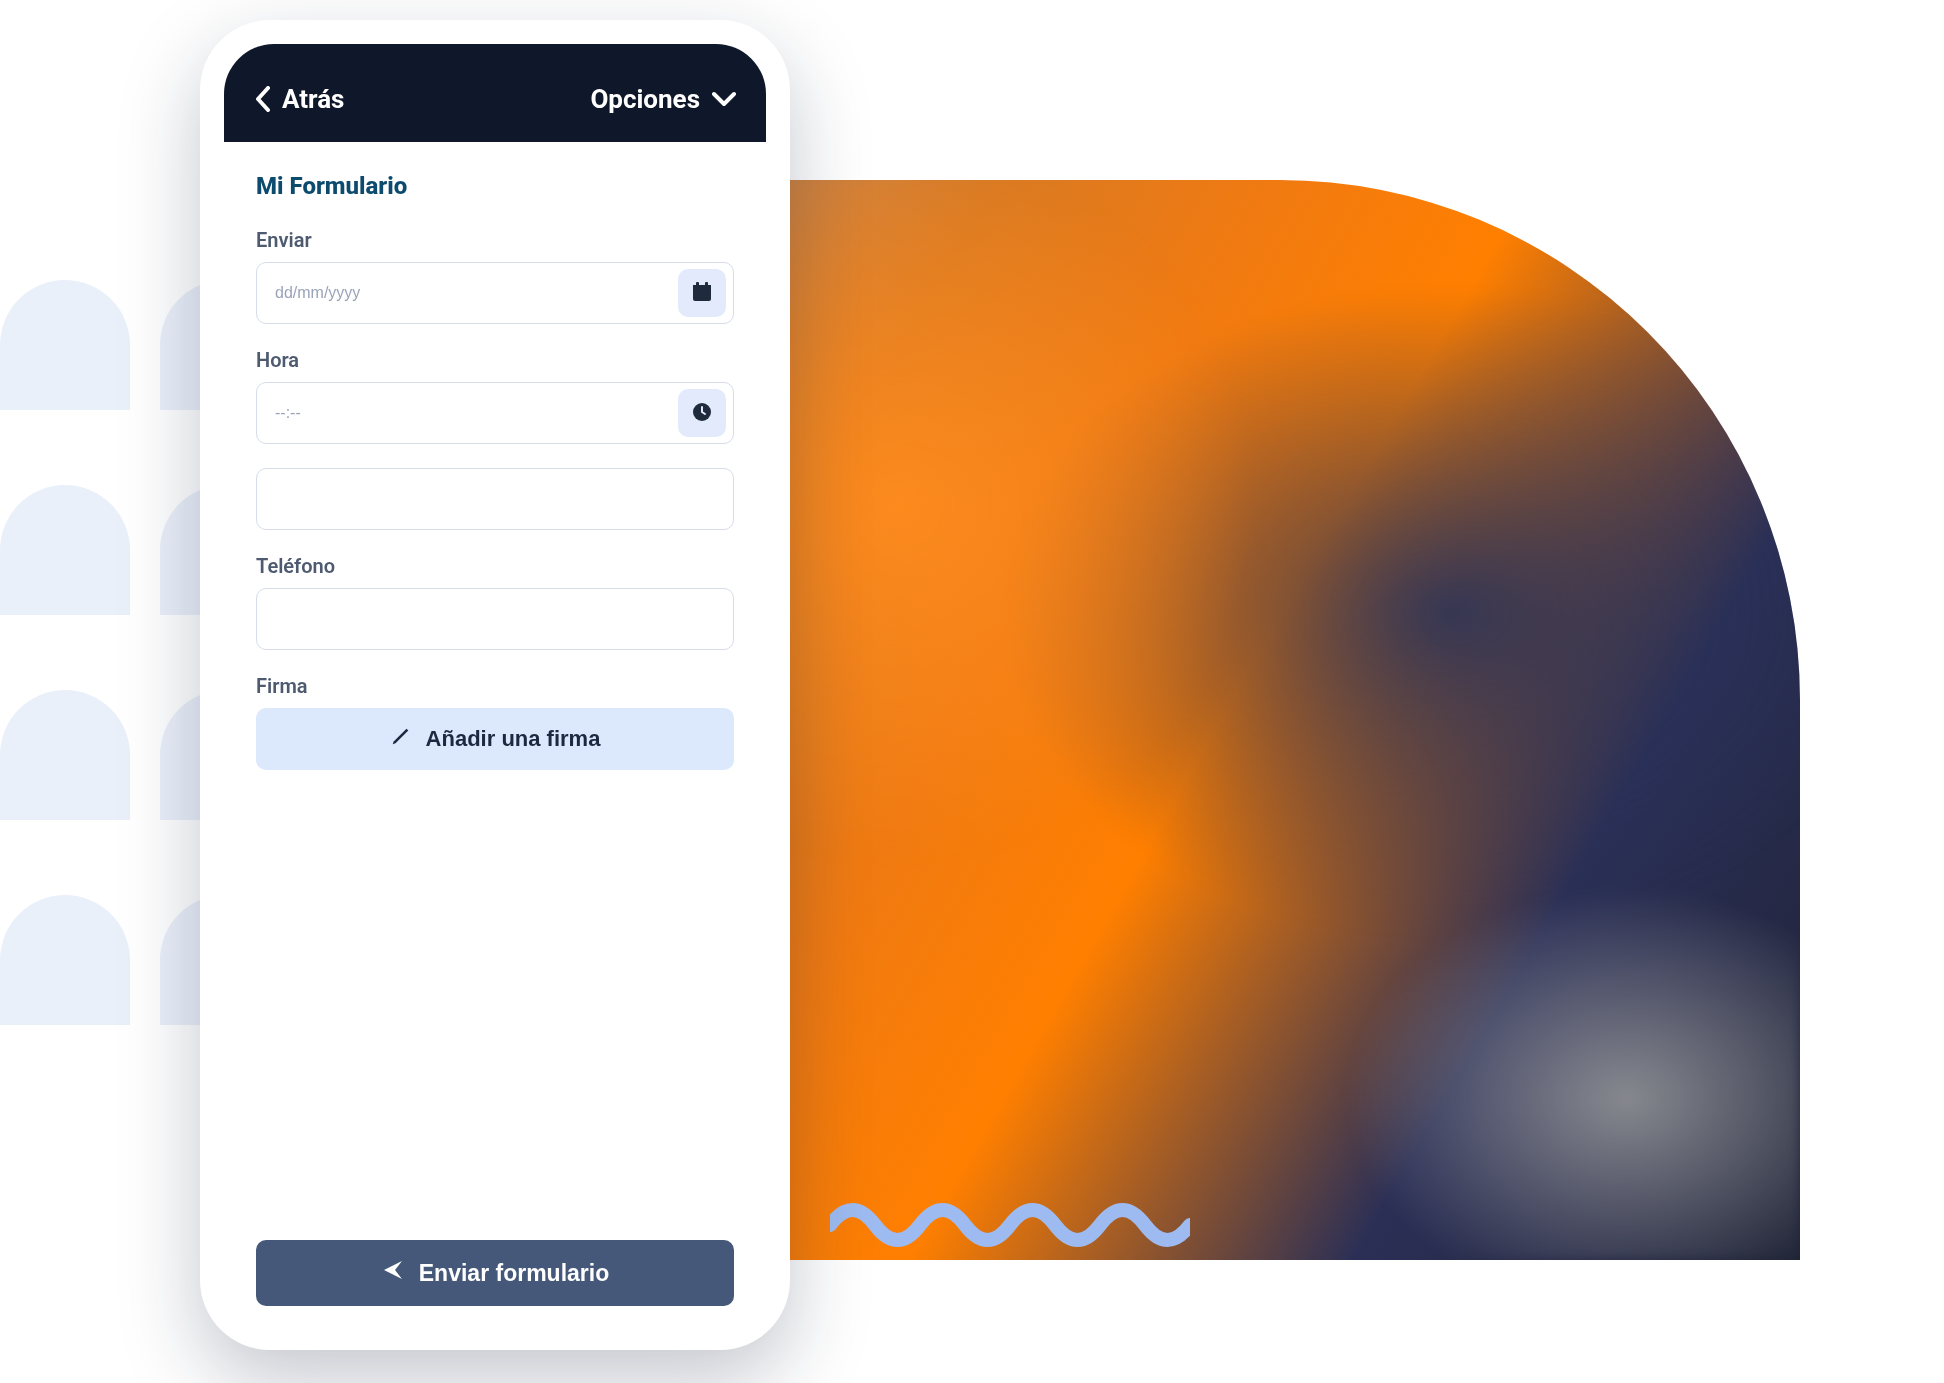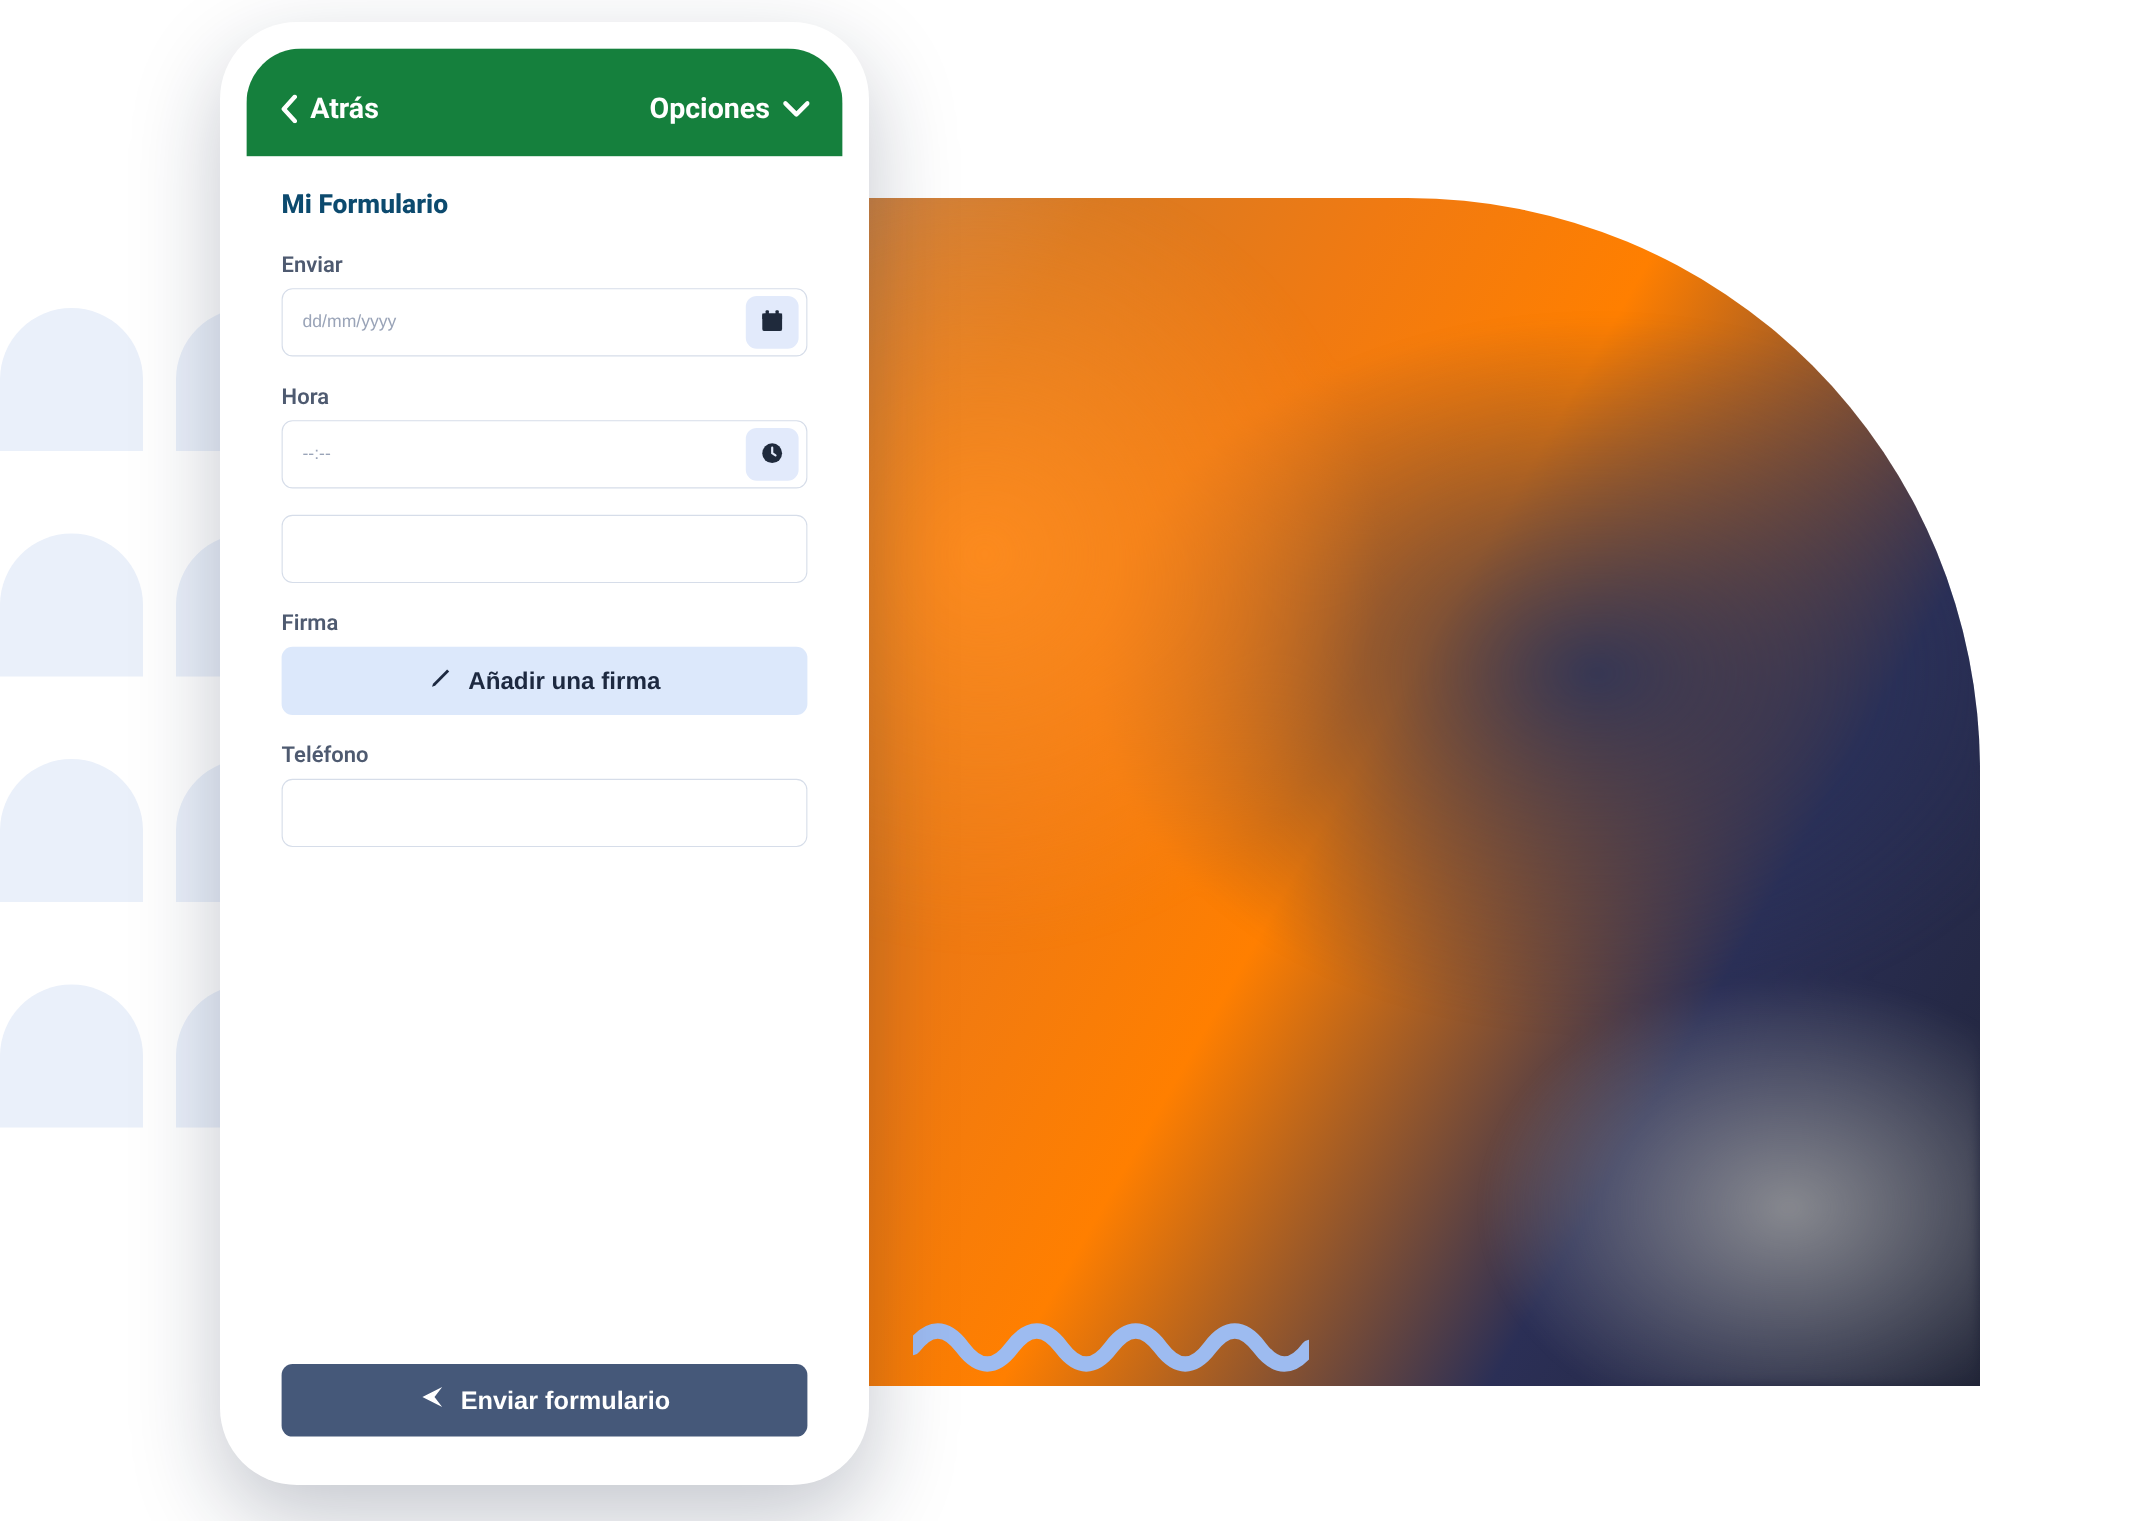--- a/index.html
+++ b/index.html
@@ -81,21 +81,21 @@
   }
   .phone-inner {
     flex: 1;
     border-radius: 50px;
     overflow: hidden;
     display: flex;
     flex-direction: column;
     background: #ffffff;
   }
   .app-header {
-    background: #15803d;
+    background: #0f172a;
     padding: 40px 30px 28px 30px;
     display: flex;
     justify-content: space-between;
     color: #ffffff;
   }
   .hdr-left, .hdr-right {
     display: flex;
     align-items: center;
     gap: 12px;
     font-size: 26px;
@@ -274,38 +274,38 @@
         </div>
       </div>
 
       <div class="field">
         <div class="input-wrap">
           <input class="text-input" style="padding-right: 18px;" placeholder="">
         </div>
       </div>
 
       <div class="field">
+        <label class="field-label">Teléfono</label>
+        <div class="input-wrap">
+          <input class="text-input" style="padding-right: 18px;" placeholder="">
+        </div>
+      </div>
+
+      <div class="field">
         <label class="field-label">Firma</label>
         <button class="signature-btn">
           <span>
             <svg width="22" height="22" viewBox="0 0 24 24">
                 <path d="M3 21 L6 20 L20 6 L18 4 L4 18 Z"></path>
               </svg>
           </span>
           <span>Añadir una firma</span>
         </button>
       </div>
 
-      <div class="field">
-        <label class="field-label">Teléfono</label>
-        <div class="input-wrap">
-          <input class="text-input" style="padding-right: 18px;" placeholder="">
-        </div>
-      </div>
-
       <div class="spacer"></div>
 
       <button class="submit-btn">
         <span>
           <svg width="24" height="24" viewBox="0 0 24 24">
               <path d="M3 12 L21 3 L14 12 L21 21 Z"></path>
             </svg>
         </span>
         <span>Enviar formulario</span>
       </button>

